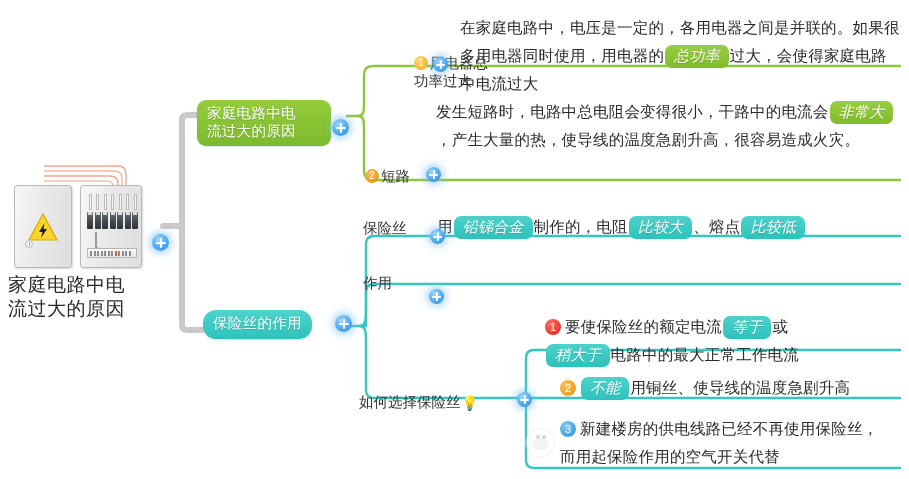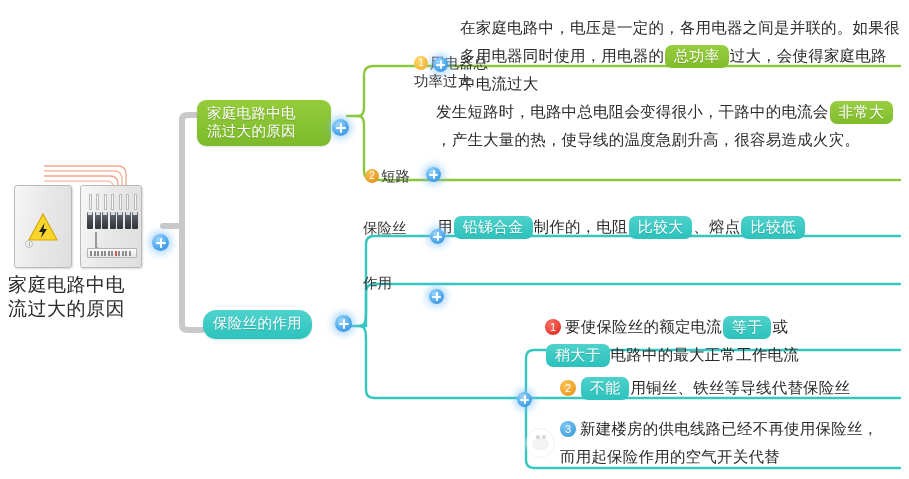--- a/index.html
+++ b/index.html
@@ -177,20 +177,21 @@
 
   .hl {
     display:inline-block;
     padding:1px 9px 2px;
     border-radius:7px;
     color:#ffffff;
     line-height:20px;
     margin:0 1px;
     text-shadow: 0 1px 1px rgba(0,0,0,.15);
     font-size:15px;
+    font-style:italic;
   }
   .hl.green { background: linear-gradient(180deg,#98ce41 0%, #80bc2c 100%); }
   .hl.cyan  { background: linear-gradient(180deg,#4ed1cb 0%, #2cc2bc 100%); border-radius: 7px; }
 
   
   #watermark {
     position:absolute; left:525px; top:428px;
     z-index: 9; display:flex; align-items:center; gap:6px;
     opacity:.42; pointer-events:none;
   }
@@ -355,25 +356,28 @@
   </div>
 
   <div class="sublabel" id="sub-short">
     <span class="num orange">2</span><span>短路</span>
   </div>
 
   <div class="sublabel" id="sub-what">保险丝</div>
 
   <div class="sublabel" id="sub-role">作用</div>
 
+  <div class="sublabel" id="sub-how">
+    <span>如何选择保险丝</span><span class="bulb">💡</span>
+  </div>
 
   <div class="leaf" id="leaf-power"><span>在家庭电路中，电压是一定的，各用电器之间是并联的。如果很多用电器同时使用，用电器的</span><span class="hl green">总功率</span><span>过大，会使得家庭电路中电流过大</span></div>
   <div class="leaf" id="leaf-short"><span>发生短路时，电路中总电阻会变得很小，干路中的电流会</span><span class="hl green">非常大</span><span>，产生大量的热，使导线的温度急剧升高，很容易造成火灾。</span></div>
   <div class="leaf" id="leaf-what"><span>用</span><span class="hl cyan">铅锑合金</span><span>制作的，电阻</span><span class="hl cyan">比较大</span><span>、熔点</span><span class="hl cyan">比较低</span></div>
   <div class="leaf" id="leaf-sel1"><span class="n red">1</span><span>要使保险丝的额定电流</span><span class="hl cyan">等于</span><span>或</span><br><span class="hl cyan">稍大于</span><span>电路中的最大正常工作电流</span></div>
-  <div class="leaf" id="leaf-sel2"><span class="n orange">2</span><span class="hl cyan">不能</span><span>用铜丝、铁丝等导线代替保险丝</span></div>
+  <div class="leaf" id="leaf-sel2"><span class="n orange">2</span><span class="hl cyan">不能</span><span>用铜丝、使导线的温度急剧升高</span></div>
   <div class="leaf" id="leaf-sel3"><span class="n blue">3</span><span>新建楼房的供电线路已经不再使用保险丝，</span><br><span>而用起保险作用的空气开关代替</span></div>
 
   <div id="watermark">
     <div id="wm-logo"></div>
   </div>
 
 </div>
 
 </body></html>

